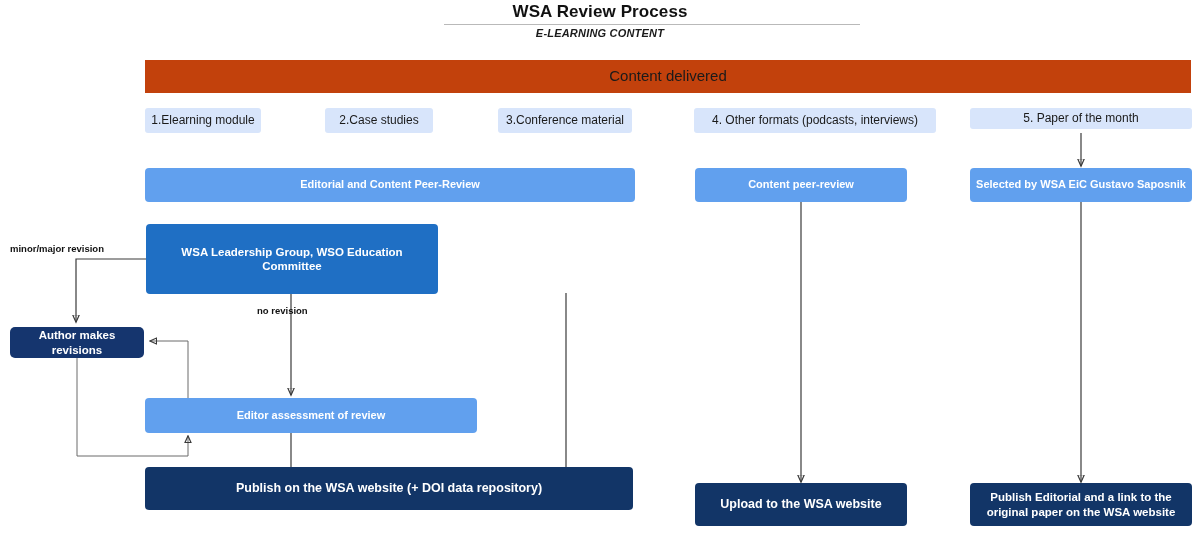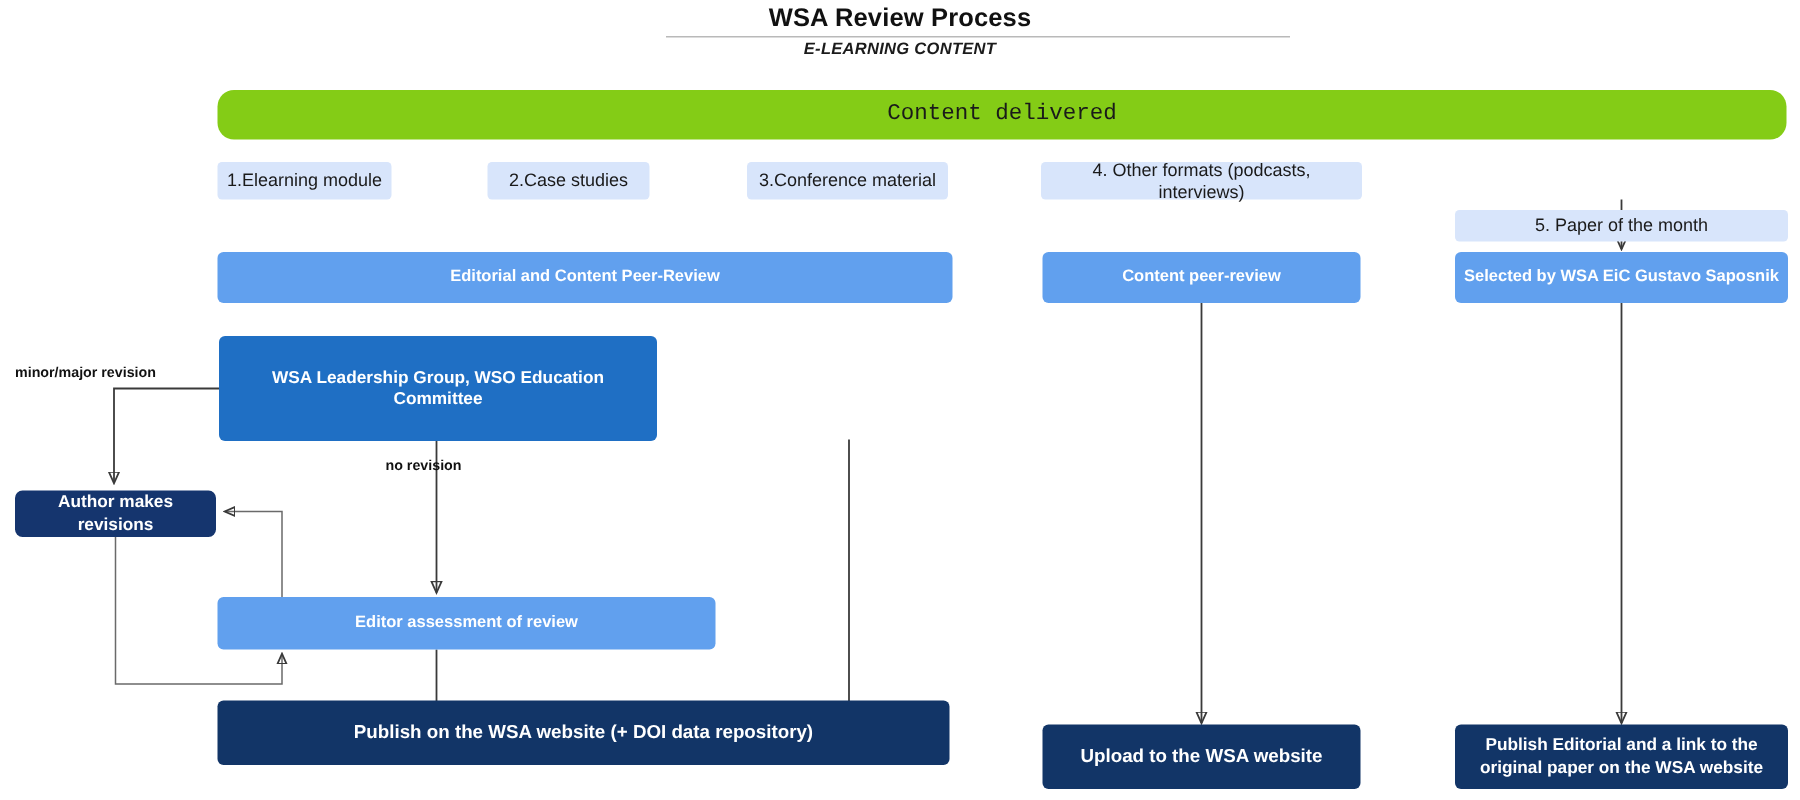--- a/index.html
+++ b/index.html
@@ -30,21 +30,21 @@
   
   .node {
     position: absolute;
     display: flex; align-items: center; justify-content: center;
     text-align: center;
     border-radius: 4px;
     line-height: 1.25;
     padding: 2px 6px;
   }
   .node.pale   { background: #d8e5fb; color: #1a1a1a; font-size: 12px; border-radius: 3px; }
-  .node.banner { background: #84cc16; color: #1a1a1a; font-size: 15px; border-radius: 11px; font-family: Liberation Mono, monospace; }
+  .node.banner { background: #c2410c; color: #1a1a1a; font-size: 15px; border-radius: 0; }
   .node.mid    { background: #61a0ee; color: #ffffff; font-size: 11px; font-weight: 600; }
   .node.strong { background: #1f6fc4; color: #ffffff; font-size: 11.5px; font-weight: 600; }
   .node.dark   { background: #15356e; color: #ffffff; font-size: 11.5px; font-weight: bold; border-radius: 5px; }
   .node.navy   { background: #123567; color: #ffffff; font-size: 12.5px; font-weight: bold; border-radius: 4px; }
 
   .edge-label {
     position: absolute; font-size: 9.5px; font-weight: bold; color: #111;
     white-space: nowrap;
   }
 
@@ -91,23 +91,23 @@
   </svg>
 
   <div class="node banner" style="left:145px; top:60px; width:1046px; height:33px;">Content delivered</div>
 
   <div class="node pale" style="left:145px; top:108px; width:116px; height:25px;">1.Elearning module</div>
 
   <div class="node pale" style="left:325px; top:108px; width:108px; height:25px;">2.Case studies</div>
 
   <div class="node pale" style="left:498px; top:108px; width:134px; height:25px;">3.Conference material</div>
 
-  <div class="node pale" style="left:694px; top:108px; width:214px; height:25px;">4. Other formats (podcasts, interviews)</div>
+  <div class="node pale" style="left:694px; top:108px; width:242px; height:25px;">4. Other formats (podcasts, interviews)</div>
 
-  <div class="node pale" style="left:970px; top:108px; width:222px; height:21px;margin-top:32px;">5. Paper of the month</div>
+  <div class="node pale" style="left:970px; top:108px; width:222px; height:21px;">5. Paper of the month</div>
 
   <div class="node mid" style="left:145px; top:168px; width:490px; height:34px;">Editorial and Content Peer-Review</div>
 
   <div class="node mid" style="left:695px; top:168px; width:212px; height:34px;">Content peer-review</div>
 
   <div class="node mid" style="left:970px; top:168px; width:222px; height:34px;">Selected by WSA EiC Gustavo Saposnik</div>
 
   <div class="node strong" style="left:146px; top:224px; width:292px; height:70px;">WSA Leadership Group, WSO Education Committee</div>
 
 

